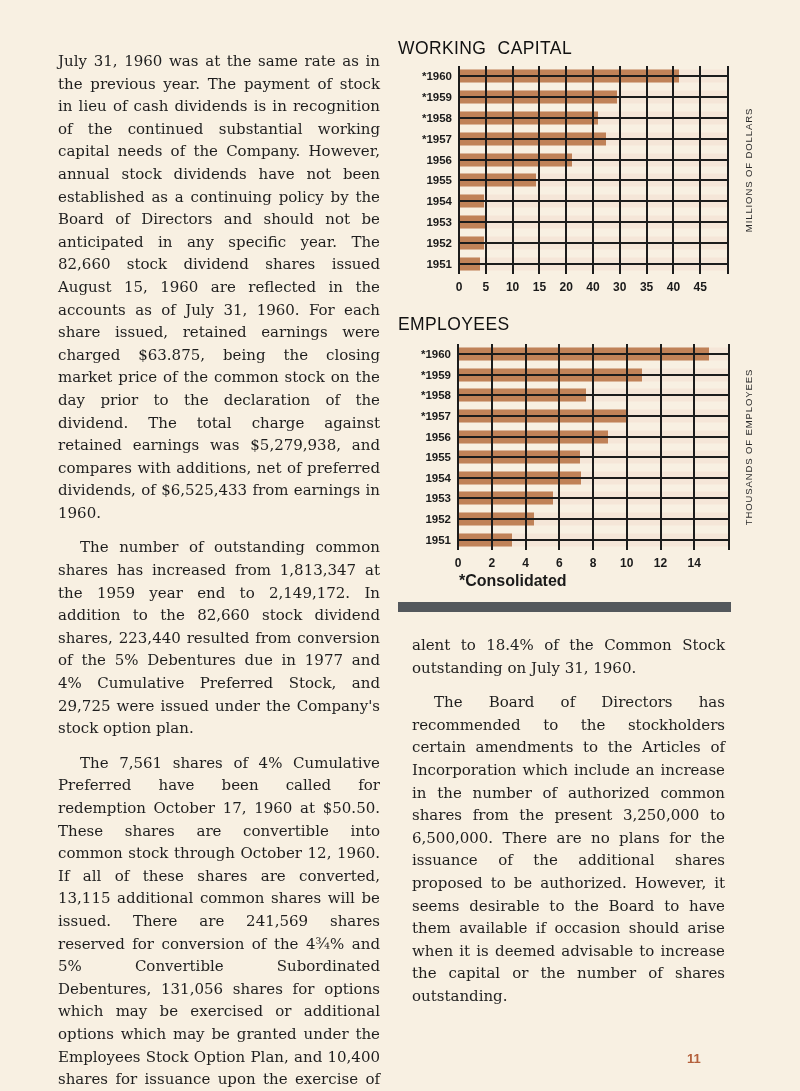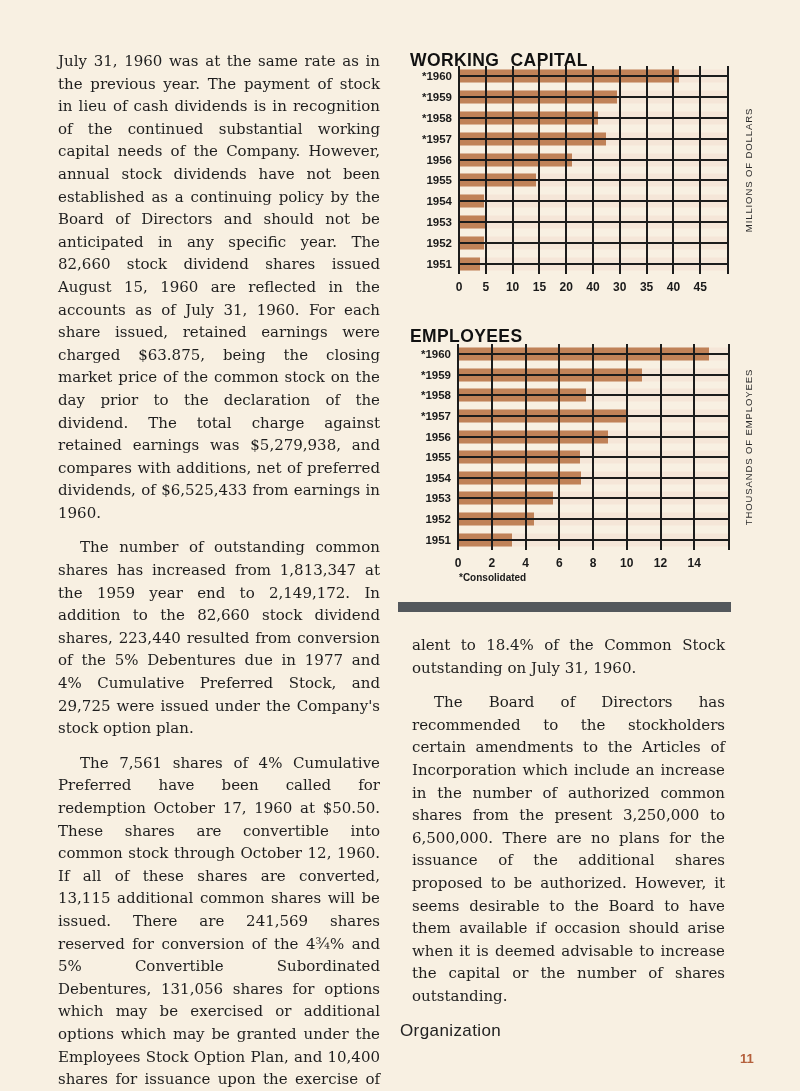--- a/index.html
+++ b/index.html
@@ -17,22 +17,22 @@
   #right-col{left:400px;top:622px;width:337px;}
   #right-col h3{
     font-family:"Liberation Sans", sans-serif;
     font-size:17px;font-weight:500;letter-spacing:.4px;
     margin:5px 0 2px 0;color:#222;text-align:left;
   }
   
   .chart{position:absolute;}
   .chart-title{
     font-family:"Liberation Sans", sans-serif;
-    font-size:17.5px;font-weight:700;letter-spacing:.4px;word-spacing:6px;
-    margin:12px;color:#111;
+    font-size:17.5px;font-weight:400;letter-spacing:.4px;word-spacing:6px;
+    margin:0;color:#111;
   }
   .plot{position:absolute;border-right:2px solid var(--grid);}
   .crow{position:relative;height:10%;}
   .ylab{
     position:absolute;right:calc(100% + 7px);top:50%;transform:translateY(-50%);
     font-family:"Liberation Sans", sans-serif;font-size:11.5px;font-weight:700;
     white-space:nowrap;color:#1a1a1a;
   }
   .track{position:absolute;left:0;width:100%;height:13px;top:50%;transform:translateY(-50%);background:var(--track);z-index:1;}
   .bar{position:absolute;left:0;height:13px;top:50%;transform:translateY(-50%);background:var(--bar);z-index:2;}
@@ -44,33 +44,33 @@
     font-family:"Liberation Sans", sans-serif;font-size:12px;font-weight:700;color:#1a1a1a;
   }
   #chart-wc{left:398px;top:38px;width:350px;height:266px;}
   #chart-wc .plot{left:61px;top:28px;width:268px;height:208px;}
   #chart-wc .xticks{left:61px;top:242px;width:268px;}
   #chart-emp{left:398px;top:314px;width:350px;height:282px;}
   #chart-emp .plot{left:60px;top:30px;width:270px;height:206px;}
   #chart-emp .xticks{left:60px;top:242px;width:270px;}
   .chart-footnote{
     position:absolute;left:61px;top:258px;
-    font-family:"Liberation Sans", sans-serif;font-size:10px;font-weight:700;color:#1a1a1a;
+    font-family:"Liberation Sans", sans-serif;font-size:16px;font-weight:700;color:#1a1a1a;
   }
   .side-label{
     position:absolute;white-space:nowrap;
     transform:translate(-50%,-50%) rotate(-90deg);
     font-family:"Liberation Sans", sans-serif;font-size:9.5px;letter-spacing:.9px;color:#2c2c2c;
   }
   #wc-side{left:748px;top:170px;}
   #emp-side{left:748px;top:447px;}
   
   #divider{position:absolute;left:398px;top:602px;width:333px;height:10px;}
   #page-number{
-    position:absolute;left:740px;top:1051px;
+    position:absolute;left:687px;top:1051px;
     font-family:"Liberation Sans", sans-serif;font-size:13px;font-weight:700;
   }
 </style>
 </head>
 <body style="background: rgb(248, 240, 226);">
 
 <div class="col" id="left-col">
   <p>July 31, 1960 was at the same rate as in the previous year. The payment of stock in lieu of cash dividends is in recognition of the continued substantial working capital needs of the Company. However, annual stock dividends have not been established as a continuing policy by the Board of Directors and should not be anticipated in any specific year. The 82,660 stock dividend shares issued August 15, 1960 are reflected in the accounts as of July 31, 1960. For each share issued, retained earnings were charged $63.875, being the closing market price of the common stock on the day prior to the declaration of the dividend. The total charge against retained earnings was $5,279,938, and compares with additions, net of preferred dividends, of $6,525,433 from earnings in 1960.</p>
   <p class="ind">The number of outstanding common shares has increased from 1,813,347 at the 1959 year end to 2,149,172. In addition to the 82,660 stock dividend shares, 223,440 resulted from conversion of the 5% Debentures due in 1977 and 4% Cumulative Preferred Stock, and 29,725 were issued under the Company's stock option plan.</p>
   <p class="ind">The 7,561 shares of 4% Cumulative Preferred have been called for redemption October 17, 1960 at $50.50. These shares are convertible into common stock through October 12, 1960. If all of these shares are converted, 13,115 additional common shares will be issued. There are 241,569 shares reserved for conversion of the 4¾% and 5% Convertible Subordinated Debentures, 131,056 shares for options which may be exercised or additional options which may be granted under the Employees Stock Option Plan, and 10,400 shares for issuance upon the exercise of Warrants granted in connection with the 6% First Mortgage Sinking Fund Bonds. The combined number of shares reserved is 396,140, which is equiv-</p>
@@ -249,16 +249,15 @@
     </div>
   <div class="chart-footnote">*Consolidated</div>
 </section>
 <div class="side-label" id="emp-side">THOUSANDS OF EMPLOYEES</div>
 
 <div id="divider" style="background: rgb(84, 88, 92);"></div>
 
 <div class="col" id="right-col">
   <p>alent to 18.4% of the Common Stock outstanding on July 31, 1960.</p>
   <p class="ind">The Board of Directors has recommended to the stockholders certain amendments to the Articles of Incorporation which include an increase in the number of authorized common shares from the present 3,250,000 to 6,500,000. There are no plans for the issuance of the additional shares proposed to be authorized. However, it seems desirable to the Board to have them available if occasion should arise when it is deemed advisable to increase the capital or the number of shares outstanding.</p>
-  <h3>Organization</h3>
 </div>
 
 <div id="page-number" style="color: rgb(180, 96, 60);">11</div>
 
 </body></html>

